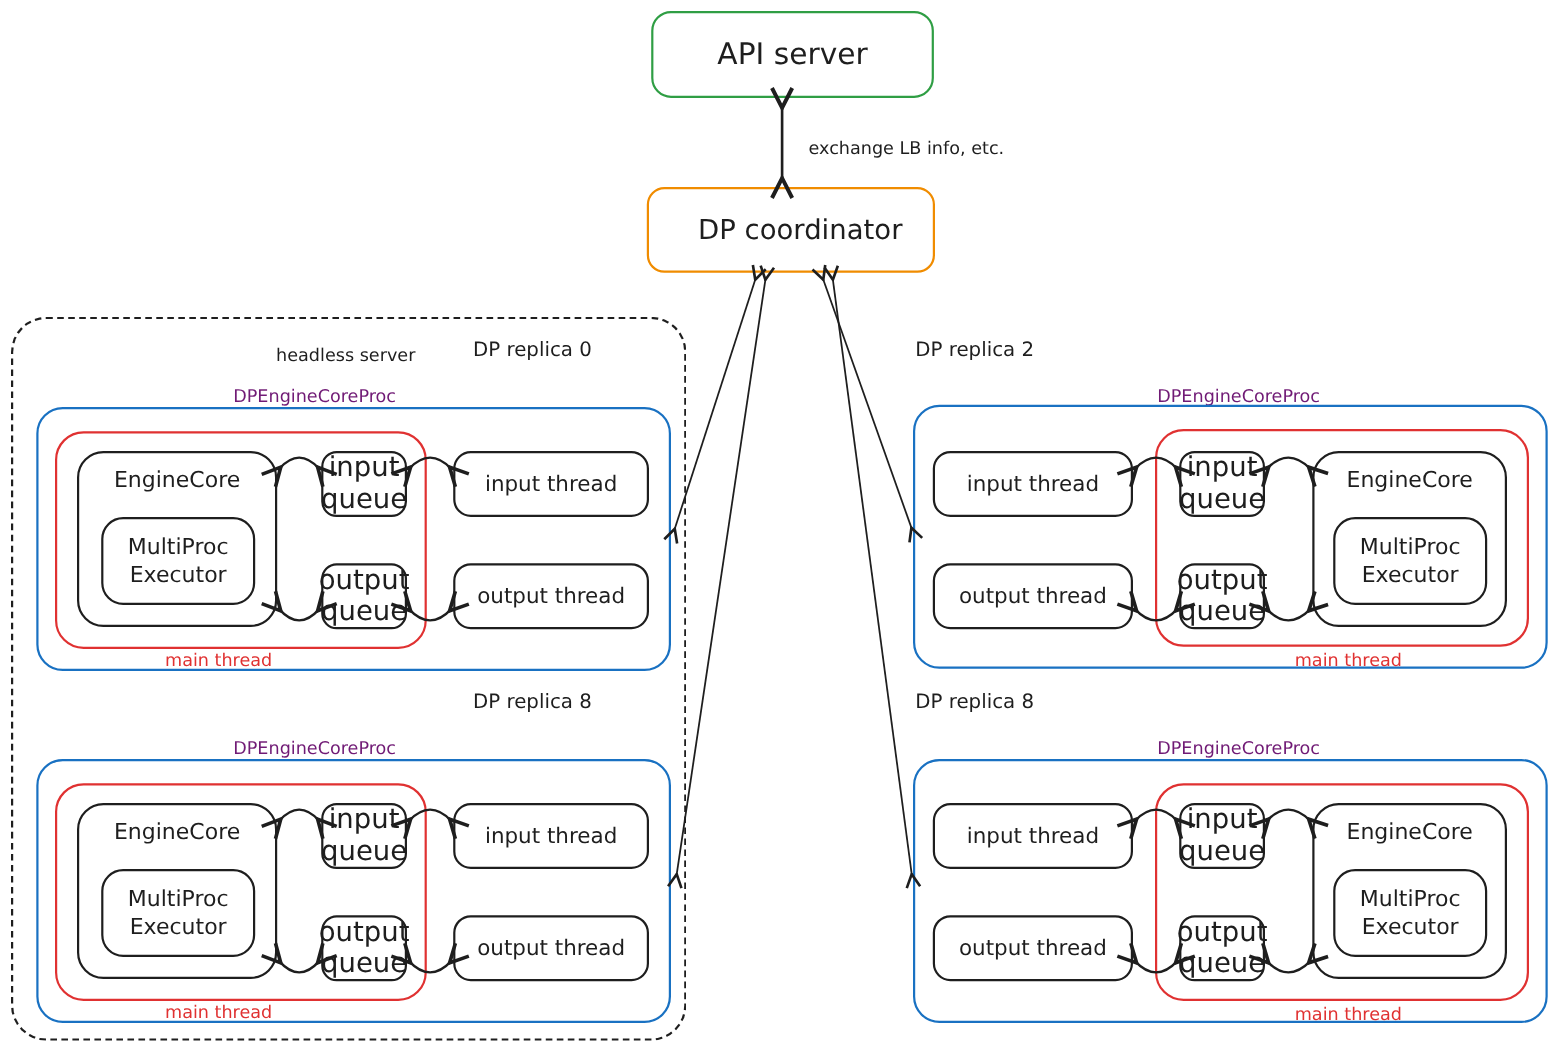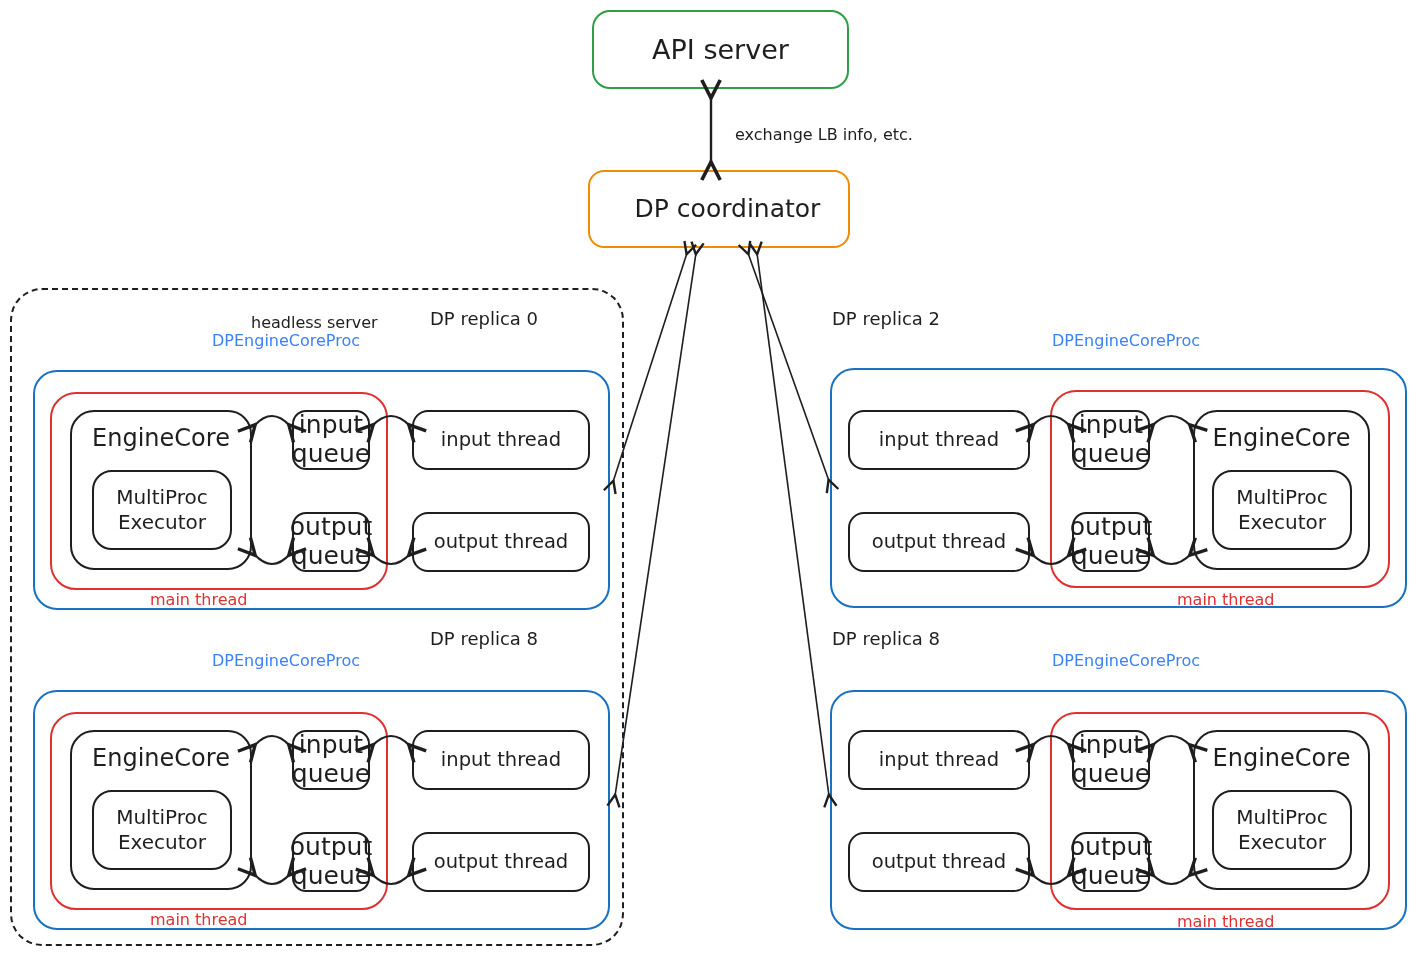--- a/index.html
+++ b/index.html
@@ -15,23 +15,23 @@
   .r-green{border-color:#2f9e44;border-width:2.5px;}
   .r-orange{border-color:#f08c00;border-width:2.5px;padding-left:17px;}
   .r-blue{border-color:#1971c2;border-width:2.5px;border-radius:24px;}
   .r-red{border-color:#e03131;border-width:2.5px;border-radius:26px;}
   .r-dashed{border:2.2px dashed #1e1e1e;border-radius:32px;}
   .lbl{position:absolute;white-space:nowrap;}
   .t-big{font-size:18px;}
   .t-node-big{font-size:27px;}
   .t-coord{font-size:25px;}
   .t-med{font-size:16px;}
-  .t-blue{color:#3b82f6;}
+  .t-blue{color:#701a75;margin-top:19px;}
   .t-red{color:#e03131;}
-  .engine-label{position:absolute;top:13px;left:0;right:0;text-align:center;font-size:24px;}
+  .engine-label{position:absolute;top:13px;left:0;right:0;text-align:center;font-size:20px;}
   .mp-node{
     position:absolute;border:2.5px solid #1e1e1e;border-radius:20px;
     display:flex;align-items:center;justify-content:center;text-align:center;
     font-size:20px;line-height:1.25;box-sizing:border-box;
   }
   .queue{font-size:25px;border-radius:14px;}
   .thread{font-size:19.5px;border-radius:16px;}
   svg.overlay{position:absolute;left:0;top:0;width:1420px;height:960px;pointer-events:none;}
   svg.overlay path{fill:none;stroke:#1e1e1e;}
 </style>

